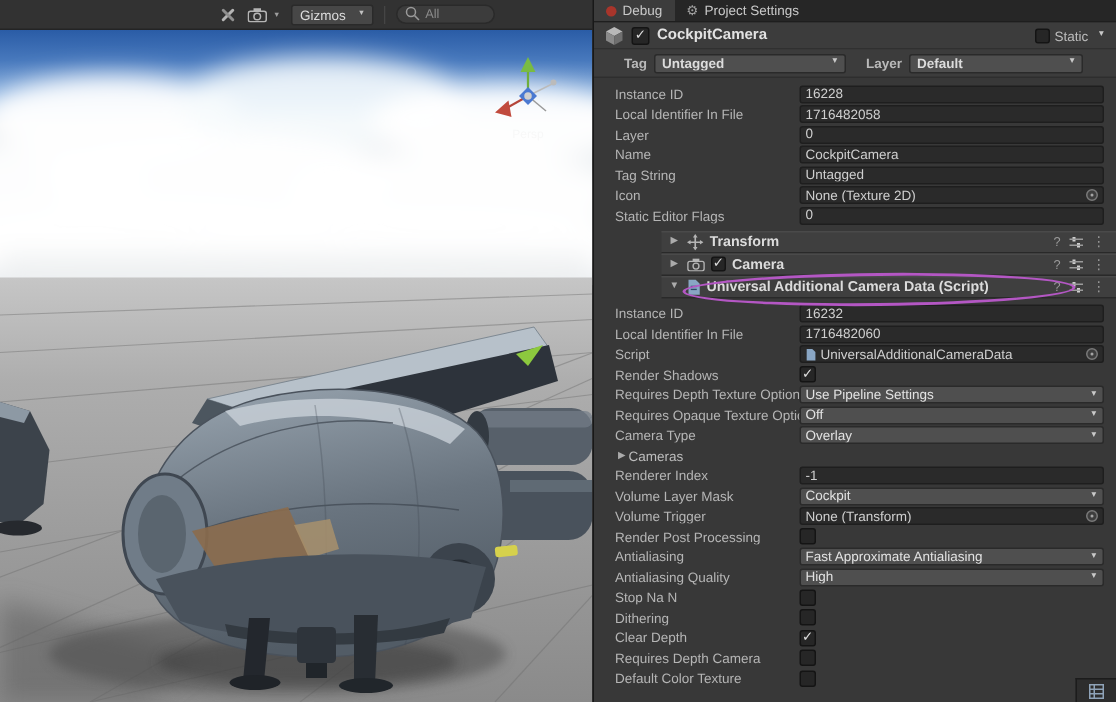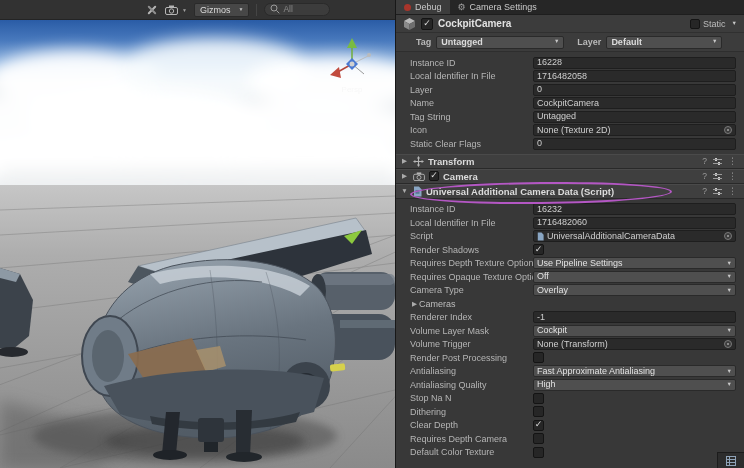--- a/index.html
+++ b/index.html
@@ -58,21 +58,21 @@
   .tfield { flex:1; display:flex; align-items:center; height:12px; background:#2a2a2a; border:1px solid #1e1e1e; border-radius:2px; font-size:9px; color:#cfcfcf; padding:0 3px; overflow:hidden; }
   .tfield .fval { flex:1; white-space:nowrap; overflow:hidden; line-height:1; }
   .dropf { background:#4f4f4f; border-color:#2a2a2a; color:#e2e2e2; }
   .picker { flex:0 0 auto; position:relative; width:8px; height:8px; border:1px solid #7a7a7a; border-radius:50%; background:#3d3d3d; margin-left:3px; }
   .picker::after { content:""; position:absolute; left:2px; top:2px; width:2px; height:2px; background:#a5a5a5; border-radius:50%; }
   .chk { position:relative; width:11px; height:11px; background:#262626; border:1px solid #141414; border-radius:2px; display:flex; align-items:center; justify-content:center; }
   .chkmark { display:none; font-size:9px; color:#dcdcdc; line-height:1; margin-top:-1px; }
   .chk.checked .chkmark { display:block; }
   .chk.hdr { width:12px; height:12px; }
   .chk.tiny { width:10px; height:10px; }
-  .comp { position:relative; height:15px; background:#3f3f3f; border-top:1px solid #4a4a4a; border-bottom:1px solid #292929; display:flex; align-items:center; gap:4px; padding:0 7px 0 4px; }
+  .comp { position:relative; height:15px; background:#3f3f3f; border-top:1px solid #4a4a4a; border-bottom:1px solid #292929; display:flex; align-items:center; gap:4px; padding:0 7px 0 4px;margin-left:45px; }
   .tri { width:9px; font-size:6.5px; color:#ababab; line-height:1; text-align:center; }
   .cicon { display:flex; align-items:center; }
   .cicon svg { display:block; }
   .comp-label { flex:1; font-size:9.5px; font-weight:bold; color:#dcdcdc; white-space:nowrap; overflow:hidden; }
   .comp-right { display:flex; align-items:center; gap:6px; }
   .hico { font-size:8.5px; color:#9b9b9b; line-height:1; }
   .kico { font-size:9px; color:#9b9b9b; line-height:1; }
   .preset { width:9px; height:9px;
     background:
       linear-gradient(#9b9b9b,#9b9b9b) 0 2px/9px 1px no-repeat,
@@ -252,21 +252,21 @@
 
   <div id="inspector">
 
     <div id="insp-tabs">
       <div class="tab active">
         <span class="debug-dot"></span>
         <span>Debug</span>
       </div>
       <div class="tab">
         <span class="gear">⚙</span>
-        <span>Camera Settings</span>
+        <span>Project Settings</span>
       </div>
     </div>
 
     <div id="insp-header">
       <span class="goicon">
         <svg width="13" height="13" viewBox="0 0 13 13">
           <polygon points="6.5,1 12,4 6.5,7 1,4" fill="#b9b9b9"></polygon>
           <polygon points="1,4 6.5,7 6.5,13 1,10" fill="#8a8a8a"></polygon>
           <polygon points="12,4 6.5,7 6.5,13 12,10" fill="#6f6f6f"></polygon>
         </svg>
@@ -329,21 +329,21 @@
           </span>
       </div>
       <div class="prow">
         <span class="plabel">Icon</span>
         <span class="tfield">
           <span class="fval">None (Texture 2D)</span>
           <span class="picker"></span>
         </span>
       </div>
       <div class="prow">
-        <span class="plabel">Static Clear Flags</span>
+        <span class="plabel">Static Editor Flags</span>
         <span class="tfield">
             <span class="fval">0</span>
           </span>
       </div>
     </div>
 
     <div class="comp">
       <span class="tri">▶</span>
       <span class="cicon">
         <svg width="11" height="11" viewBox="0 0 12 12">

